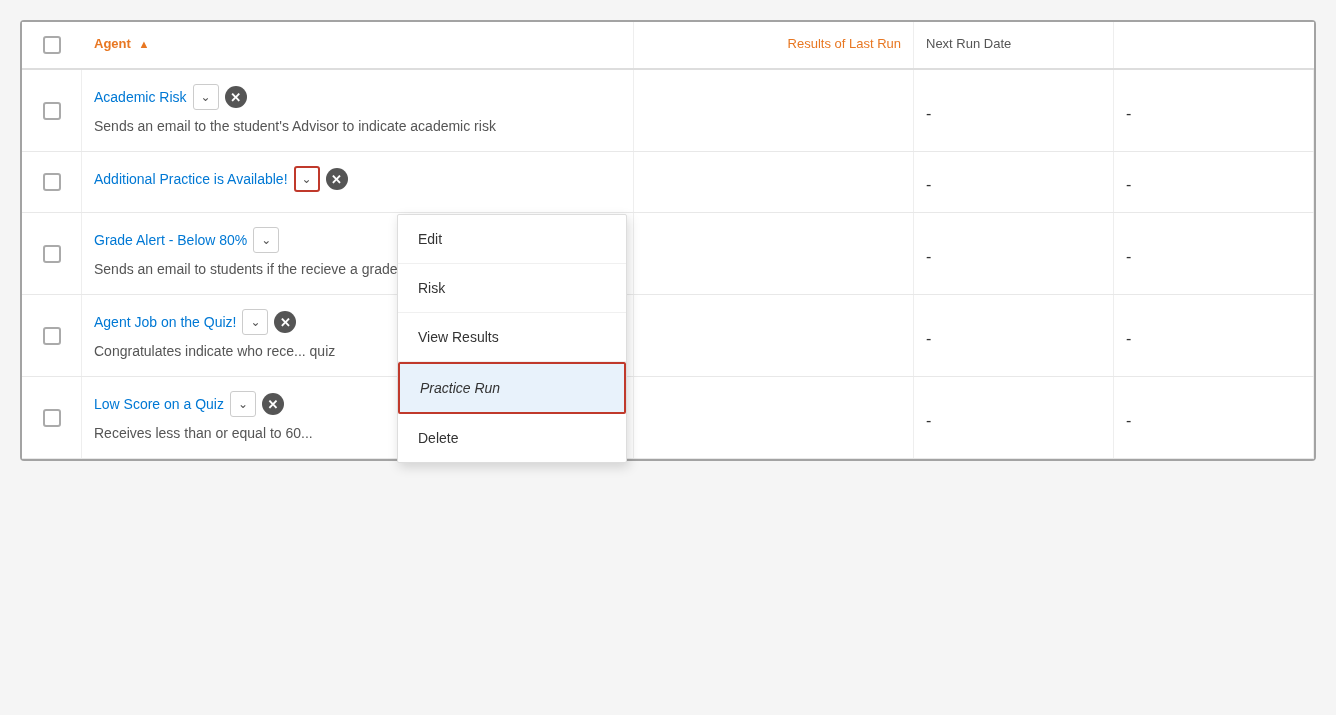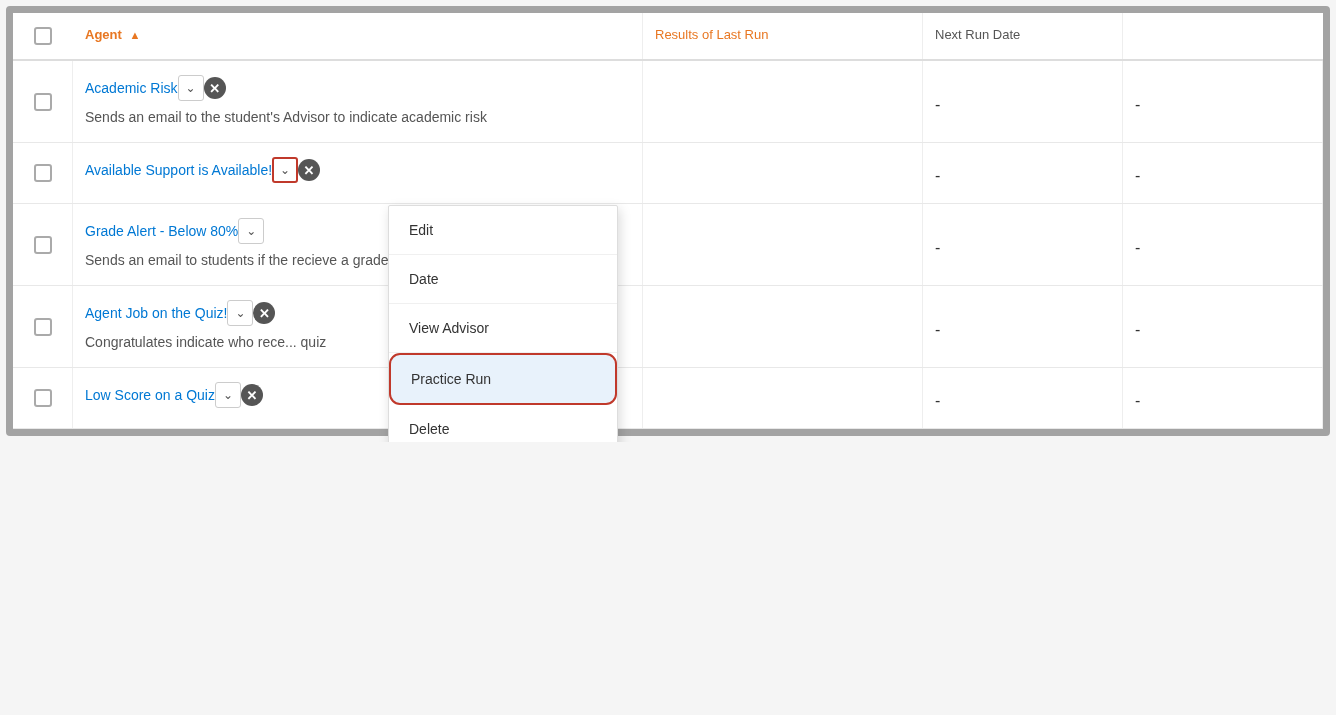--- a/index.html
+++ b/index.html
@@ -4,22 +4,22 @@
   <style>
     * { box-sizing: border-box; margin: 0; padding: 0; }
     body {
       font-family: Arial, sans-serif;
       font-size: 14px;
       background: #f5f5f5;
       color: #333;
     }
     .table-container {
       background: #b91c1c;
-      border: 7px solid #a3a3a3;
-      margin: 6px;
+      border: 2px solid #a3a3a3;
+      margin: 20px;
       border-radius: 4px;
       overflow: visible;
       position: relative;
     }
     .table-header {
       display: grid;
       grid-template-columns: 60px 1fr 280px 200px 200px;
       border-bottom: 2px solid #ddd;
       background: #fff;
     }
@@ -29,20 +29,21 @@
       color: #555;
       font-size: 13px;
       border-right: 1px solid #eee;
     }
     .header-cell.agent-col {
       color: #e87722;
       font-weight: bold;
     }
     .header-cell.results-col {
       color: #e87722;
+      text-align: right;
     }
     .sort-arrow {
       display: inline-block;
       margin-left: 4px;
       font-size: 11px;
     }
     .table-row {
       display: grid;
       grid-template-columns: 60px 1fr 280px 200px 200px;
       border-bottom: 1px solid #e8e8e8;
@@ -67,20 +68,21 @@
       border-radius: 3px;
       background: #fff;
       cursor: pointer;
     }
     .agent-cell {
       flex-direction: column;
     }
     .agent-title-row {
       display: flex;
       align-items: center;
+      gap: 6px;
       margin-bottom: 6px;
     }
     .agent-name {
       color: #0078d4;
       font-size: 14px;
       font-weight: 500;
       cursor: pointer;
       text-decoration: none;
     }
     .dropdown-btn {
@@ -145,21 +147,22 @@
       font-size: 14px;
       display: block;
       border-bottom: 1px solid #f0f0f0;
     }
     .dropdown-item:last-child {
       border-bottom: none;
     }
     .dropdown-item.active-item {
       background: #e8f2fb;
       border: 2px solid #c0392b;
-      border-radius: 11px;
+      border-radius: 2px;
+      font-style: italic;
     }
     .header-checkbox-cell {
       display: flex;
       align-items: center;
       justify-content: center;
       padding: 14px 0;
     }
   </style>
 </head>
 <body>
@@ -202,37 +205,37 @@
       <span>-</span>
     </div>
   </div>
 
   <div class="table-row" style="position:relative;">
     <div class="cell checkbox-cell">
       <div class="checkbox"></div>
     </div>
     <div class="cell agent-cell">
       <div class="agent-title-row">
-        <span class="agent-name">Available Support is Available!</span>
+        <span class="agent-name">Additional Practice is Available!</span>
         <button class="dropdown-btn active">⌄</button>
         <button class="close-btn">✕</button>
       </div>
     </div>
     <div class="cell"></div>
     <div class="cell dash-cell">
       <span>-</span>
     </div>
     <div class="cell dash-cell">
       <span>-</span>
     </div>
 
     <div class="dropdown-menu">
       <span class="dropdown-item">Edit</span>
-      <span class="dropdown-item">Date</span>
-      <span class="dropdown-item">View Advisor</span>
+      <span class="dropdown-item">Risk</span>
+      <span class="dropdown-item">View Results</span>
       <span class="dropdown-item active-item">Practice Run</span>
       <span class="dropdown-item">Delete</span>
     </div>
   </div>
 
   <div class="table-row">
     <div class="cell checkbox-cell">
       <div class="checkbox"></div>
     </div>
     <div class="cell agent-cell">
@@ -275,20 +278,21 @@
   <div class="table-row">
     <div class="cell checkbox-cell">
       <div class="checkbox"></div>
     </div>
     <div class="cell agent-cell">
       <div class="agent-title-row">
         <span class="agent-name">Low Score on a Quiz</span>
         <button class="dropdown-btn">⌄</button>
         <button class="close-btn">✕</button>
       </div>
+      <div class="agent-desc">Receives less than or equal to 60...</div>
     </div>
     <div class="cell"></div>
     <div class="cell dash-cell">
       <span>-</span>
     </div>
     <div class="cell dash-cell">
       <span>-</span>
     </div>
   </div>
 

